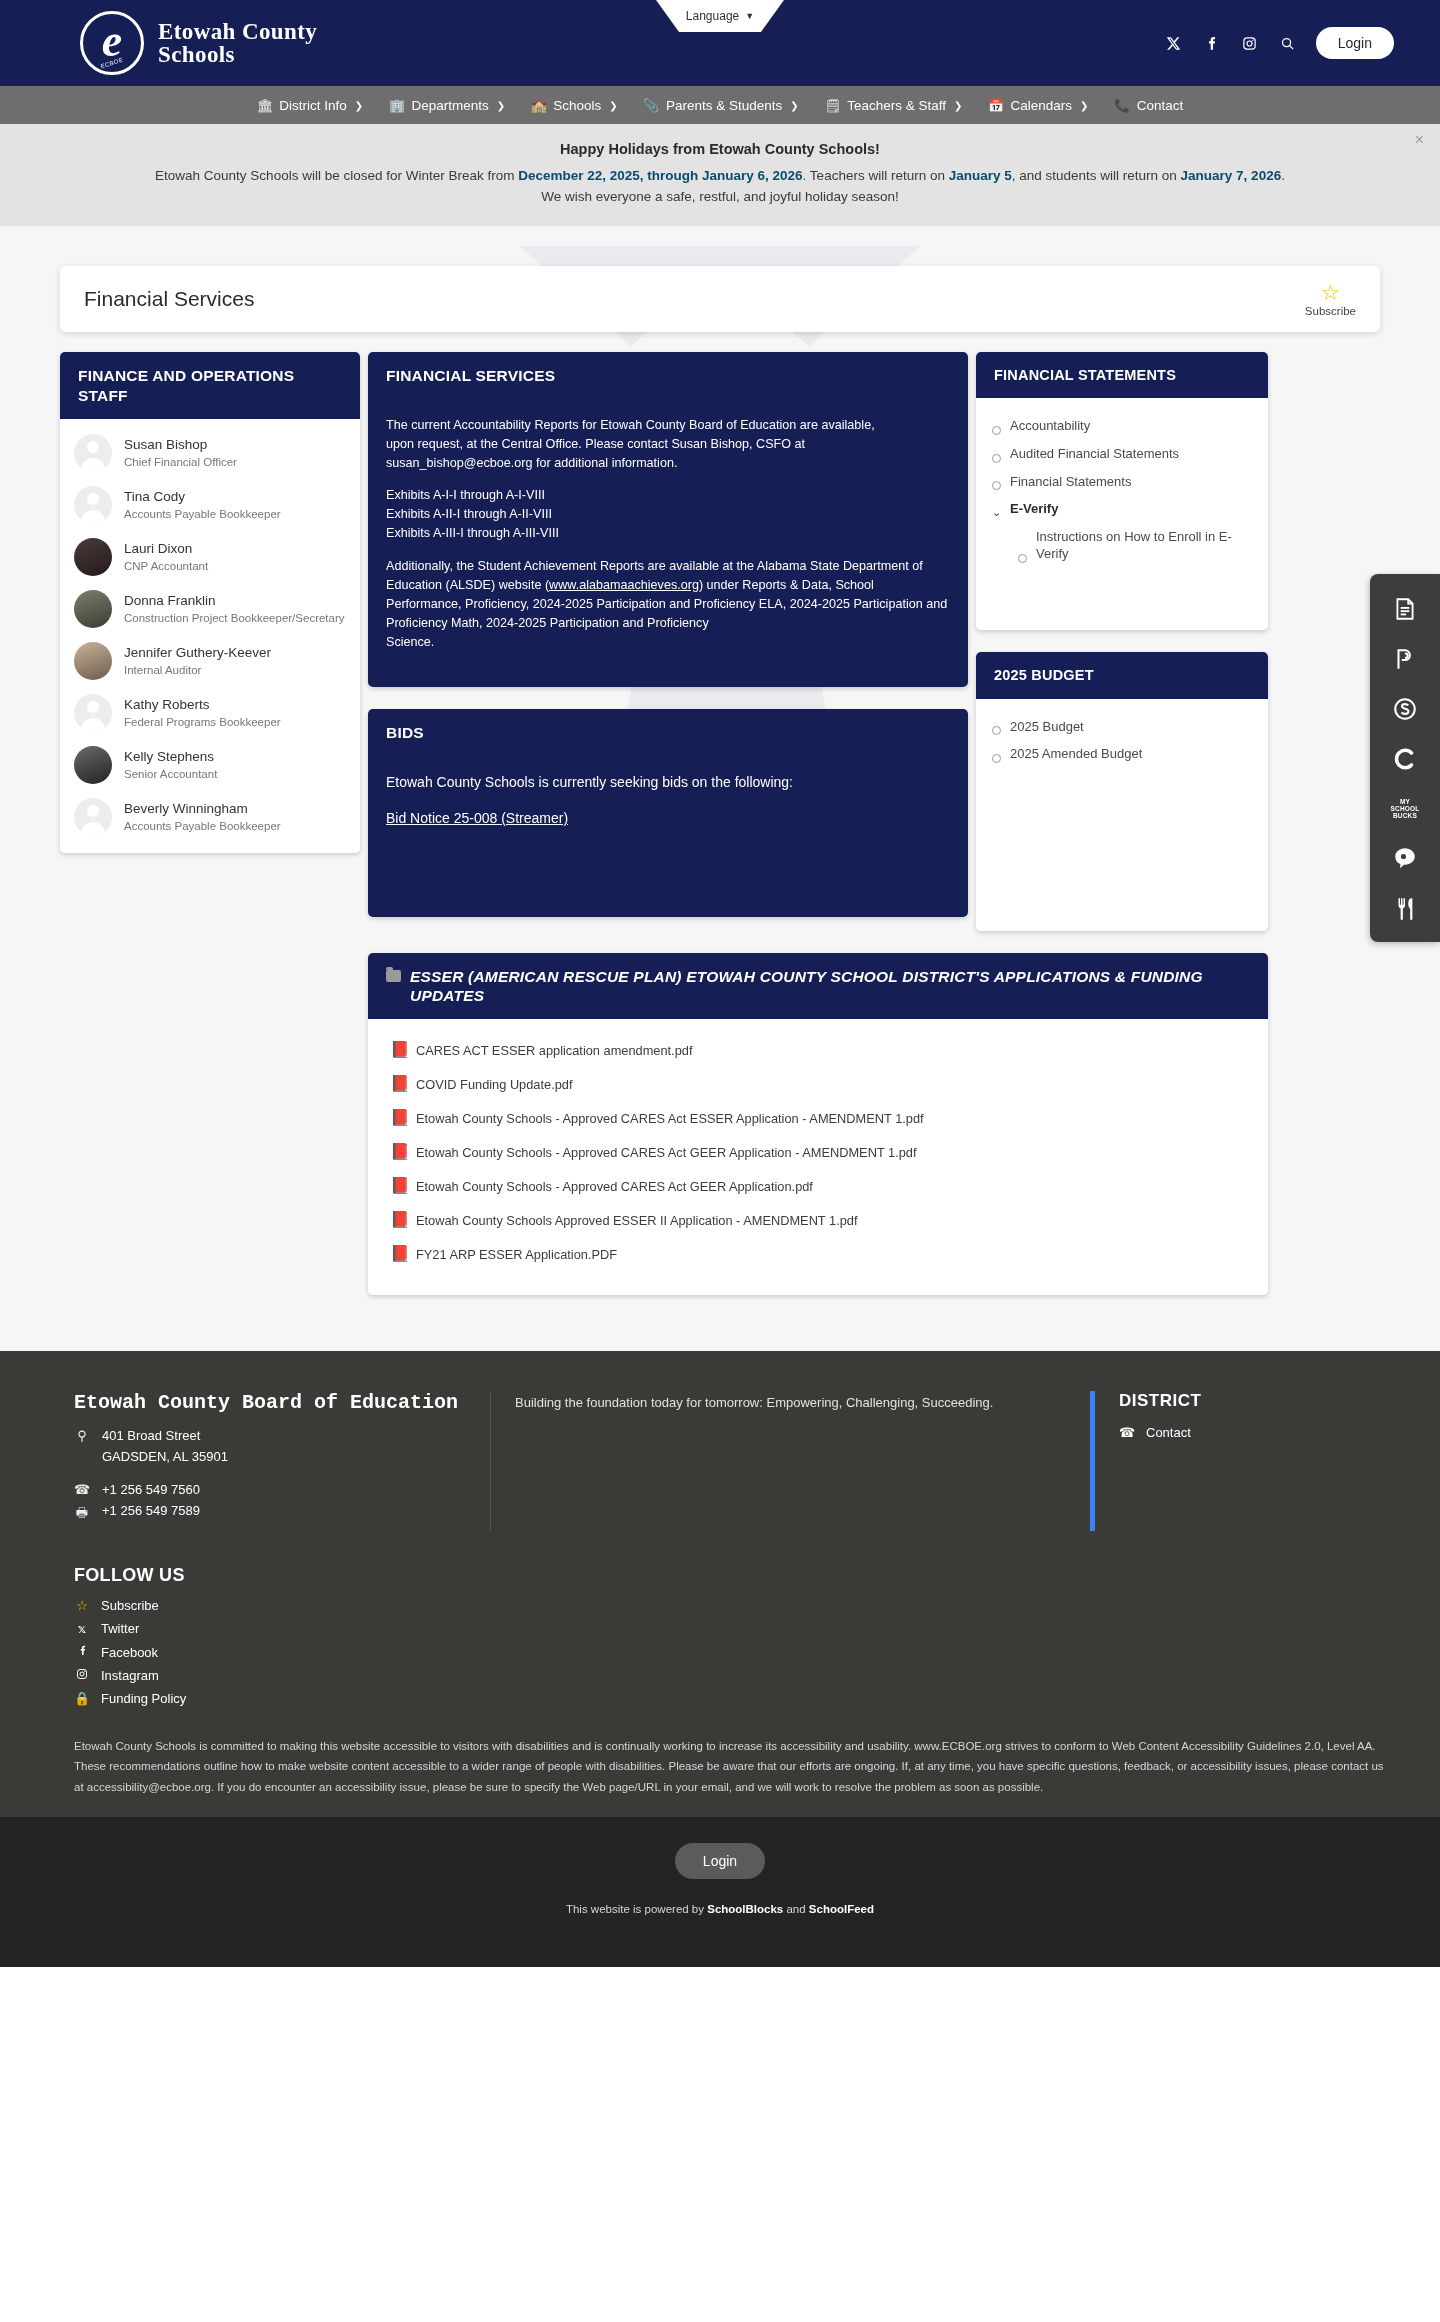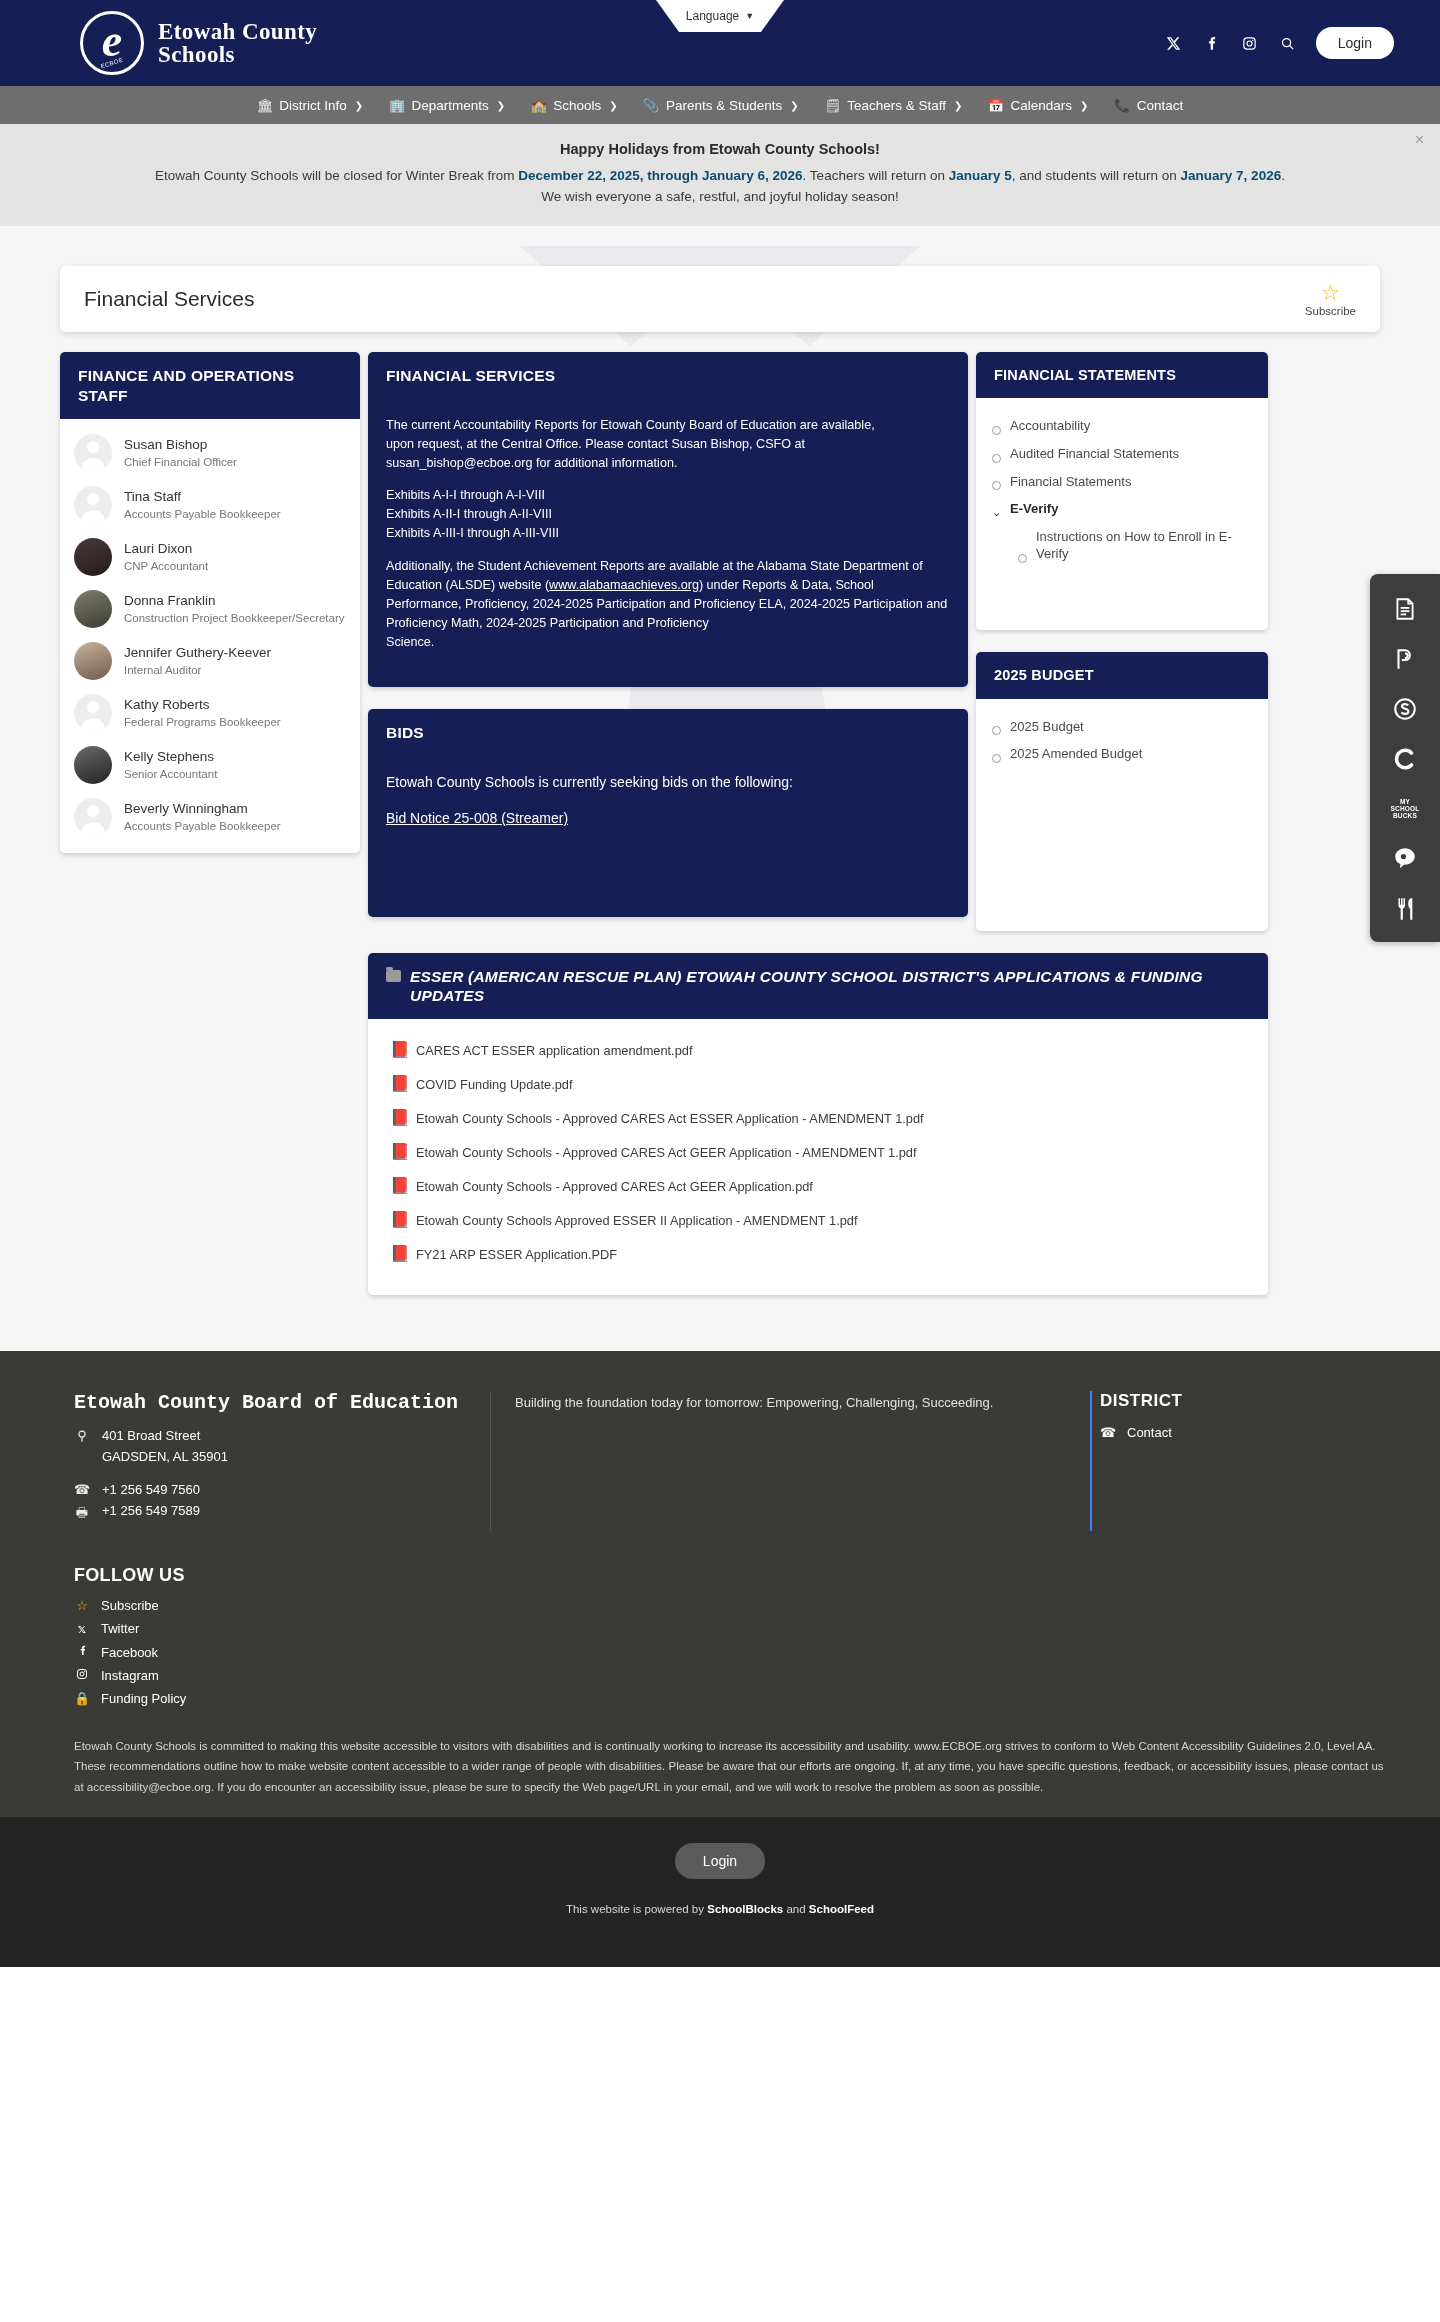--- a/index.html
+++ b/index.html
@@ -271,21 +271,21 @@
   .rail .msb {
     font-size: 6.5px; font-weight: bold; color: #fff; line-height: 1.05;
     text-align: center; letter-spacing: .2px;
   }
 
   
   .footer { background: #3a3a36; color: #ffffff; padding: 40px 0 20px; }
   .fwrap { width: 1340px; margin: 0 auto; display: flex; }
   .fcol-1 { width: 440px; padding-left: 24px; }
   .fcol-2 { flex: 1; padding: 4px 0 0 24px; border-left: 1px solid #555550; }
-  .fcol-3 { width: 300px; padding-left: 8px; border-left: 2px solid #3b82f6; }
+  .fcol-3 { width: 300px; padding-left: 24px; border-left: 5px solid #3b82f6; }
   .footer h2 { font-size: 20px; margin-bottom: 14px; font-family: Liberation Mono, monospace; }
   .finfo { display: flex; align-items: flex-start; gap: 12px; margin-bottom: 6px; font-size: 13px; }
   .finfo .fic { width: 16px; text-align: center; font-size: 13px; opacity: .9; flex:0 0 auto;}
   .faddr2 { margin-left: 28px; font-size: 13px; margin-bottom: 18px; }
   .ftag { font-size: 13px; color: #e2e2e2; }
   .fdist h3 { font-size: 17px; letter-spacing: .5px; margin-bottom: 10px; }
   .flink { display: flex; align-items: center; gap: 11px; font-size: 13px; padding: 4px 0; cursor: pointer; }
   .flink .fic { width: 16px; text-align:center; }
   .follow { padding: 34px 0 0 24px; width: 1340px; margin: 0 auto; }
   .follow h3 { font-size: 18px; margin-bottom: 8px; letter-spacing:.3px; }
@@ -468,21 +468,21 @@
               <div class="staff-item">
                 <div class="avatar ph"></div>
                 <div class="staff-text">
                   <div class="nm">Susan Bishop</div>
                   <div class="rl">Chief Financial Officer</div>
                 </div>
               </div>
               <div class="staff-item">
                 <div class="avatar ph"></div>
                 <div class="staff-text">
-                  <div class="nm">Tina Staff</div>
+                  <div class="nm">Tina Cody</div>
                   <div class="rl">Accounts Payable Bookkeeper</div>
                 </div>
               </div>
               <div class="staff-item">
                 <div class="avatar p1"></div>
                 <div class="staff-text">
                   <div class="nm">Lauri Dixon</div>
                   <div class="rl">CNP Accountant</div>
                 </div>
               </div>

